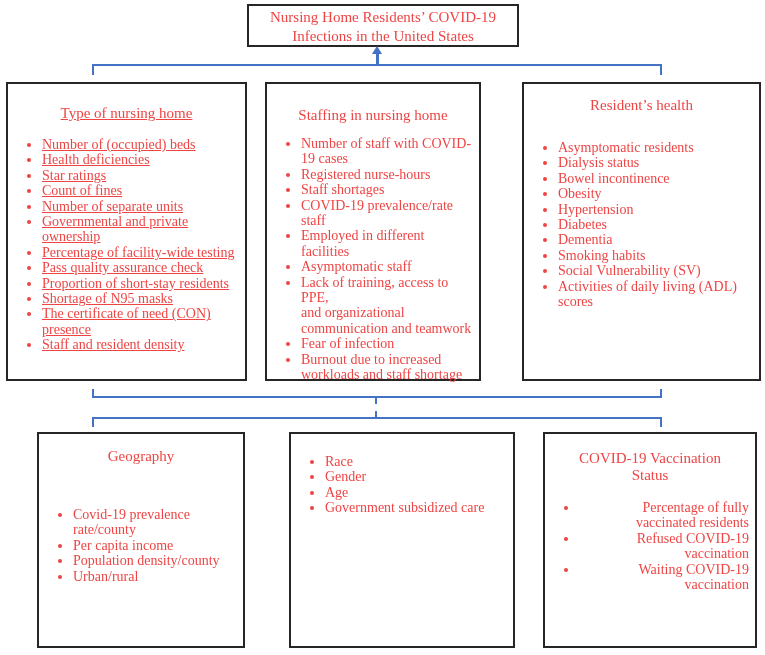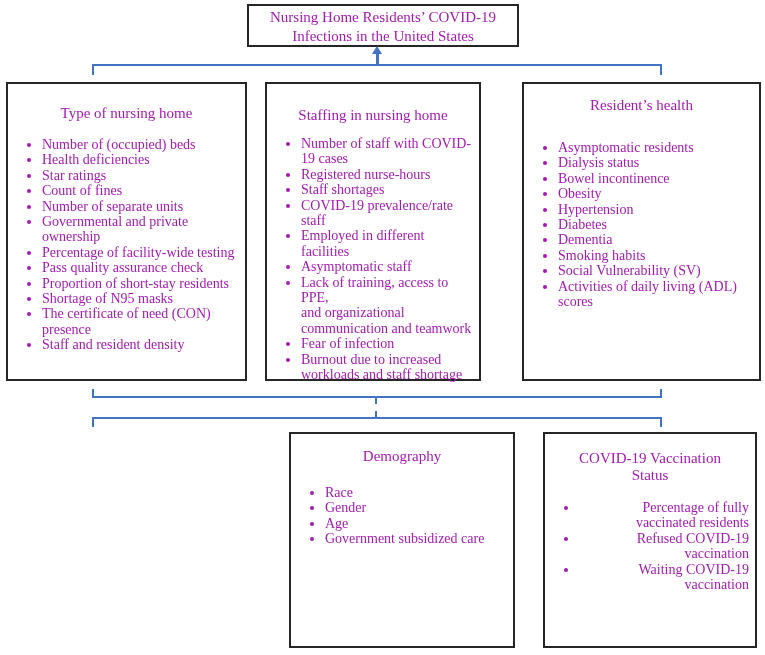--- a/index.html
+++ b/index.html
@@ -6,21 +6,21 @@
     margin: 0;
     padding: 0;
     background: #ffffff;
   }
   #canvas {
     position: relative;
     width: 765px;
     height: 655px;
     background: #ffffff;
     font-family: "Liberation Serif", "DejaVu Serif", serif;
-    color: #a21caf;
+    color: #ef4444;
     overflow: hidden;
   }
   .box {
     position: absolute;
     box-sizing: border-box;
     border: 2px solid #262626;
     background: #ffffff;
   }
   .box h2 {
     margin: 0;
@@ -36,21 +36,21 @@
   }
   .box li {
     font-size: 14px;
     line-height: 15.4px;
     white-space: pre-line;
   }
   
   .box-root { left: 247px; top: 4px; width: 272px; height: 43px; }
   .box-root h2 { padding-top: 2px; font-size: 15px; line-height: 19px; }
   
-  .box-type       { left: 6px;   top: 82px; width: 241px; height: 299px; }
+  .box-type       { left: 6px;   top: 82px; width: 241px; height: 299px; text-decoration: underline; }
   .box-staffing   { left: 265px; top: 82px; width: 216px; height: 299px; }
   .box-health     { left: 522px; top: 82px; width: 239px; height: 299px; }
   .box-type h2       { margin-top: 20px; }
   .box-staffing h2   { margin-top: 22px; }
   .box-health h2     { margin-top: 12px; }
   .box-type ul       { margin-top: 15px; }
   .box-staffing ul   { margin-top: 12px; }
   .box-health ul     { margin-top: 26px; }
   
   .box-geography    { left: 37px;  top: 432px; width: 208px; height: 216px; }
@@ -164,23 +164,32 @@
         <li>Hypertension</li>
         <li>Diabetes</li>
         <li>Dementia</li>
         <li>Smoking habits</li>
         <li>Social Vulnerability (SV)</li>
         <li>Activities of daily living (ADL)
 scores</li>
       </ul>
   </div>
 
+  <div class="box box-geography">
+    <h2>Geography</h2>
+    <ul>
+        <li>Covid-19 prevalence
+rate/county</li>
+        <li>Per capita income</li>
+        <li>Population density/county</li>
+        <li>Urban/rural</li>
+      </ul>
+  </div>
 
   <div class="box box-demography">
-    <h2>Demography</h2>
     <ul>
         <li>Race</li>
         <li>Gender</li>
         <li>Age</li>
         <li>Government subsidized care</li>
       </ul>
   </div>
 
   <div class="box box-vaccination">
     <h2>COVID-19 Vaccination

